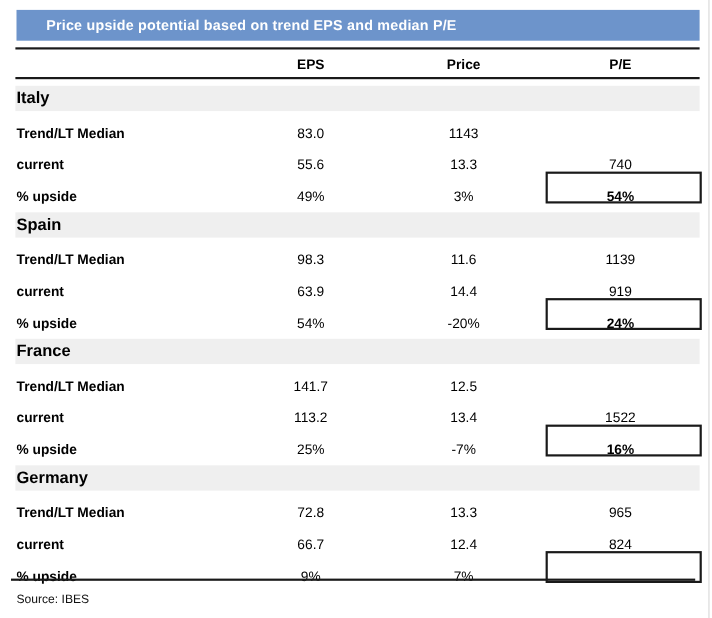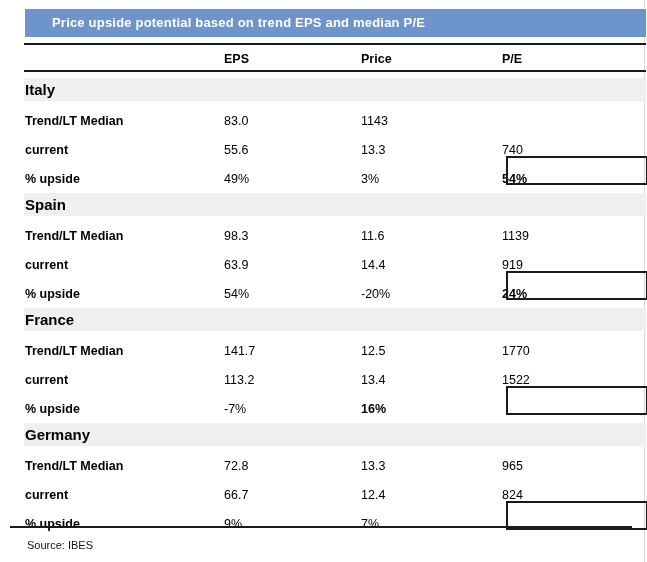--- a/index.html
+++ b/index.html
@@ -18,21 +18,21 @@
   .edge-line {
     position: absolute;
     left: 644px;
     top: 0;
     width: 1px;
     height: 562px;
     background: #d8d8d8;
   }
   .content {
     position: absolute;
-    left: 24px;
+    left: 14px;
     top: 0;
     width: 622px;
   }
   .banner {
     margin-top: 9px;
     margin-left: 1px;
     height: 28px;
     line-height: 28px;
     background: #6d94cb;
     color: #ffffff;
@@ -55,21 +55,21 @@
   .header-row {
     height: 25px;
     align-items: end;
     padding-bottom: 0;
   }
   .header-row .cell {
     font-weight: bold;
     font-size: 12.5px;
     padding-bottom: 4px;
   }
-  .c-num { text-align: left; }
+  .c-num { text-align: center; }
   .c-label { text-align: left; padding-left: 1px; font-weight: bold; }
   .country-section {
     position: relative;
     height: 115px;
   }
   .country-section:first-of-type { margin-top: 6px; }
   .band {
     height: 23px;
     line-height: 23px;
     background: #efefef;
@@ -96,21 +96,21 @@
   .bottom-rule {
     position: absolute;
     left: 10px;
     top: 526px;
     width: 622px;
     height: 2px;
     background: #1a1a1a;
   }
   .source-note {
     position: absolute;
-    left: 27px;
+    left: 15px;
     top: 539px;
     font-size: 11px;
     color: #111111;
   }
 </style>
 </head>
 <body>
 
 <div class="page">
 
@@ -183,30 +183,30 @@
     </section>
 
     <section class="country-section">
       <div class="band">
         <span>France</span>
       </div>
       <div class="grid-row data-row">
         <span class="c-label">Trend/LT Median</span>
         <span class="c-num">141.7</span>
         <span class="c-num">12.5</span>
-        <span class="c-num">1770</span>
       </div>
       <div class="grid-row data-row">
         <span class="c-label">current</span>
         <span class="c-num">113.2</span>
         <span class="c-num">13.4</span>
         <span class="c-num">1522</span>
       </div>
       <div class="grid-row data-row">
         <span class="c-label">% upside</span>
+        <span class="c-num">25%</span>
         <span class="c-num">-7%</span>
         <span class="c-num bold">16%</span>
       </div>
       <div class="upside-box"></div>
     </section>
 
     <section class="country-section">
       <div class="band">
         <span>Germany</span>
       </div>

